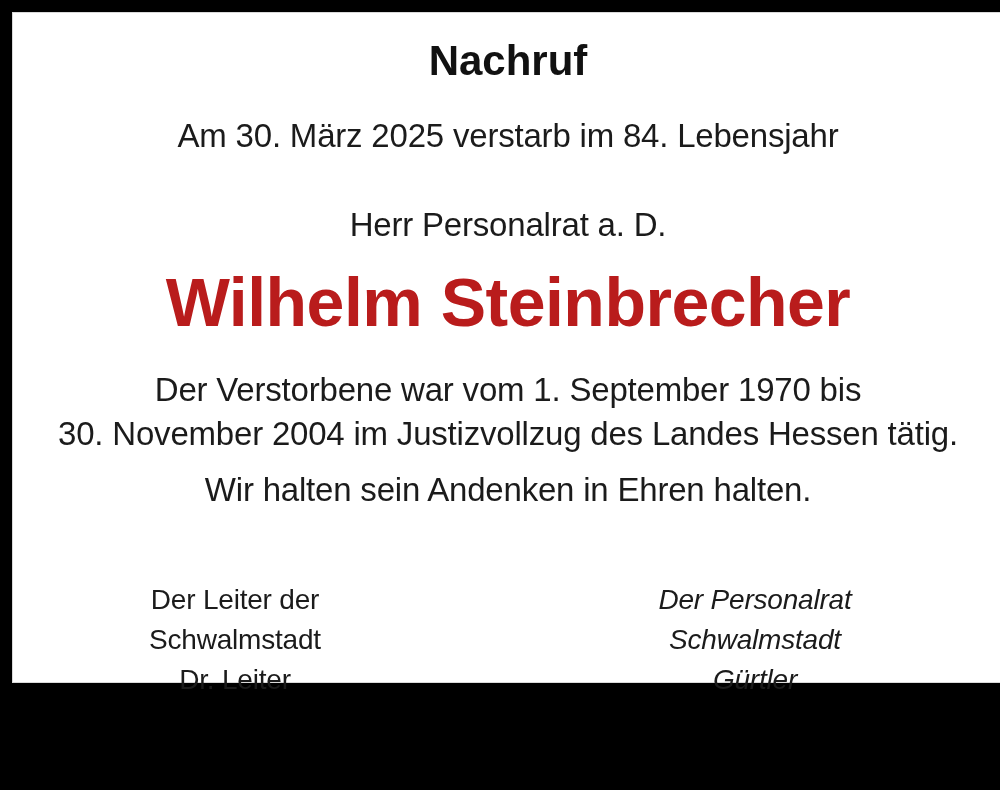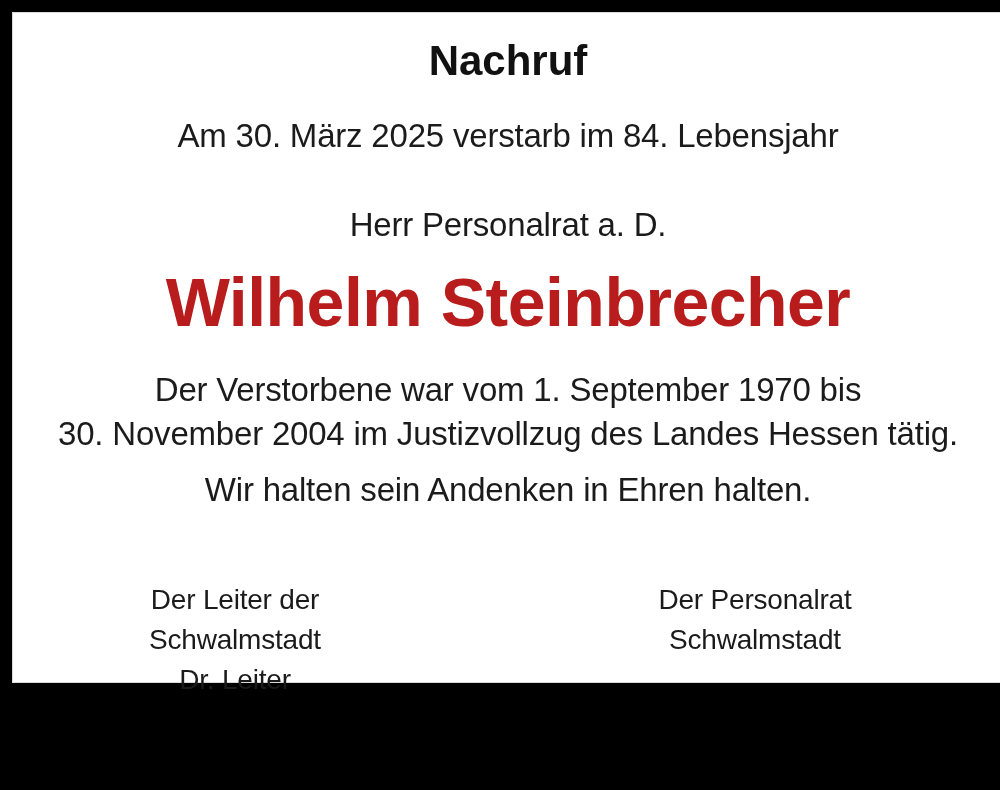--- a/index.html
+++ b/index.html
@@ -68,21 +68,21 @@
     top: 568px;
     margin: 0;
     text-align: center;
     font-size: 28px;
     line-height: 40px;
     letter-spacing: -0.2px;
     transform: translateX(-50%);
     white-space: nowrap;
   }
   .signature-left  { left: 223px; }
-  .signature-right { left: 743px; }
+  .signature-right { left: 743px; font-style: italic; }
 </style>
 </head>
 <body>
 
 <div class="frame">
   <div class="card">
 
     <h1 class="center-line title">Nachruf</h1>
 
     <p class="center-line date-line">Am 30. März 2025 verstarb im 84. Lebensjahr</p>
@@ -97,16 +97,17 @@
 
     <div class="signature signature-left">
       <div>Der Leiter der</div>
       <div>Schwalmstadt</div>
       <div>Dr. Leiter</div>
     </div>
 
     <div class="signature signature-right">
       <div>Der Personalrat</div>
       <div>Schwalmstadt</div>
+      <div>Gürtler</div>
     </div>
 
   </div>
 </div>
 
 </body></html>

